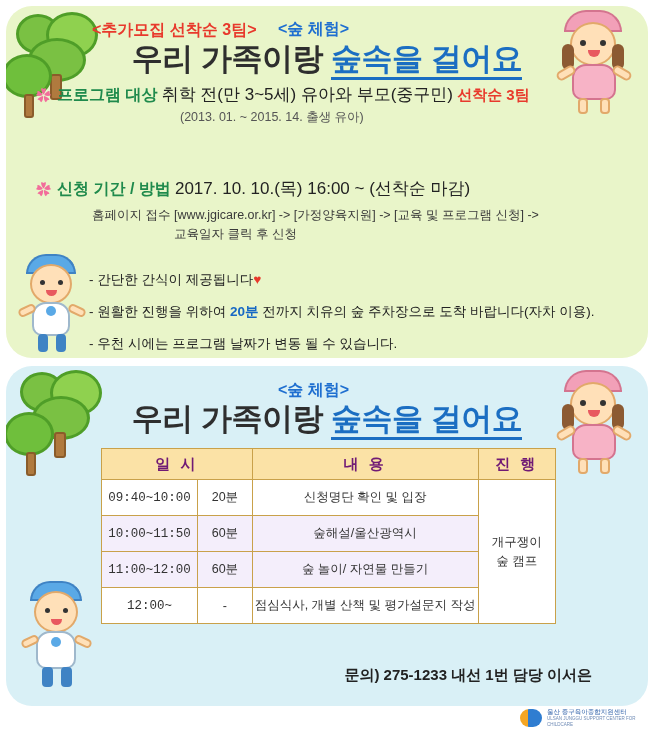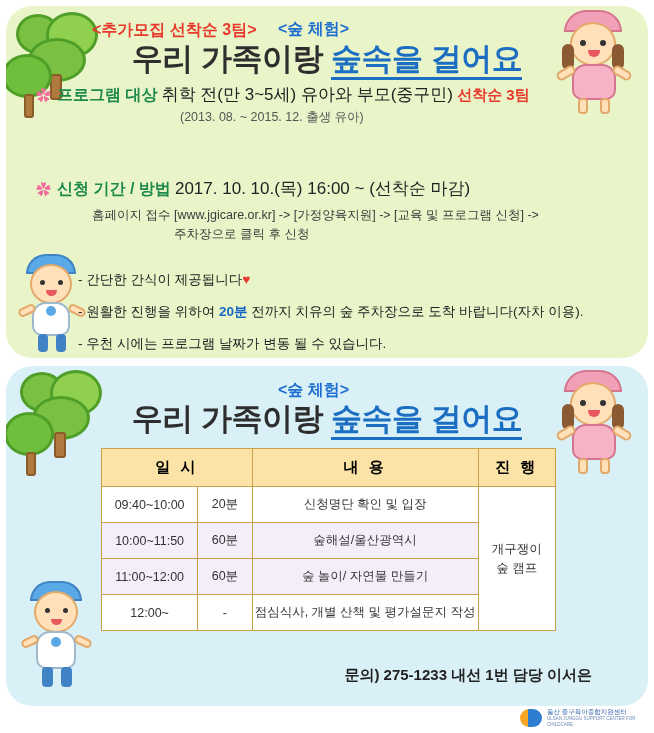--- a/index.html
+++ b/index.html
@@ -97,21 +97,21 @@
     font-weight: bold;
     font-size: 16px;
   }
   .val { color: #222; font-size: 17px; }
   .val-red { color: #e8392c; font-weight: bold; font-size: 15px; }
   .val-small { color: #3a3a3a; font-size: 12.5px; }
   .val-gray { color: #555; font-size: 12.5px; }
   .sub-line { margin-left: 144px; }
 
   
-  .bullets { position: absolute; left: 72px; top: 265px; font-size: 13.5px; color: #222; }
+  .bullets { position: absolute; left: 83px; top: 265px; font-size: 13.5px; color: #222; }
   .bullets div { margin-bottom: 14px; }
   .bullets .b-blue { color: #1668c4; font-weight: bold; }
   .heart { color: #e8392c; }
 
   
   .tag-forest2 {
     position: absolute;
     left: 272px; top: 14px;
     font-size: 16px; font-weight: bold;
     color: #1f6fd0;
@@ -142,25 +142,25 @@
     border: 1px solid #c9a14a;
     padding: 0;
     height: 36px;
     text-align: center;
     color: #333;
   }
   table.schedule thead th {
     background: #fbe2a6;
     font-size: 15px;
     font-weight: bold;
-    color: #000000;
-    height: 38px;
+    color: #701a75;
+    height: 31px;
     letter-spacing: 3px;
   }
-  table.schedule td.time { width: 92px; }
+  table.schedule td.time { width: 92px; font-family: Liberation Mono, monospace; }
   table.schedule td.dur { width: 52px; }
   table.schedule td.content { width: 216px; }
   table.schedule td.host {
     width: 74px;
     font-size: 12.5px;
     line-height: 1.5;
   }
   tr.odd td { background: #ffffff; }
   tr.even td { background: #f4eefb; }
 
@@ -236,29 +236,29 @@
   <div class="tag-forest">&lt;숲 체험&gt;</div>
 
   <div class="title-main">
     <span>우리 가족이랑 </span><span class="hl">숲속을 걸어요</span>
   </div>
 
   <div class="info-row" style="top:78px;">
     <span class="flower">✿</span><span class="lbl">프로그램 대상</span>
     <span class="val">취학 전(만 3~5세) 유아와 부모(중구민)</span>
     <span class="val-red">선착순 3팀</span>
-    <div class="val-gray sub-line" style="margin-top:2px;">(2013. 08. ~ 2015. 12. 출생 유아)</div>
+    <div class="val-gray sub-line" style="margin-top:2px;">(2013. 01. ~ 2015. 14. 출생 유아)</div>
   </div>
 
 
   <div class="info-row" style="top:172px;">
     <span class="flower">✿</span><span class="lbl">신청 기간 / 방법</span>
     <span class="val">2017. 10. 10.(목) 16:00 ~ (선착순 마감)</span>
     <div class="val-small" style="margin-top:6px; margin-left:56px;">홈페이지 접수 [www.jgicare.or.kr] -&gt; [가정양육지원] -&gt; [교육 및 프로그램 신청] -&gt;</div>
-    <div class="val-small" style="margin-top:2px; margin-left:138px;">주차장으로 클릭 후 신청</div>
+    <div class="val-small" style="margin-top:2px; margin-left:138px;">교육일자 클릭 후 신청</div>
   </div>
 
 
   <div class="bullets">
     <div>
       <span>- 간단한 간식이 제공됩니다</span><span class="heart">♥</span>
     </div>
     <div>
       <span>- 원활한 진행을 위하여 </span><span class="b-blue">20분</span><span> 전까지 치유의 숲 주차장으로 도착 바랍니다(자차 이용).</span>
     </div>

